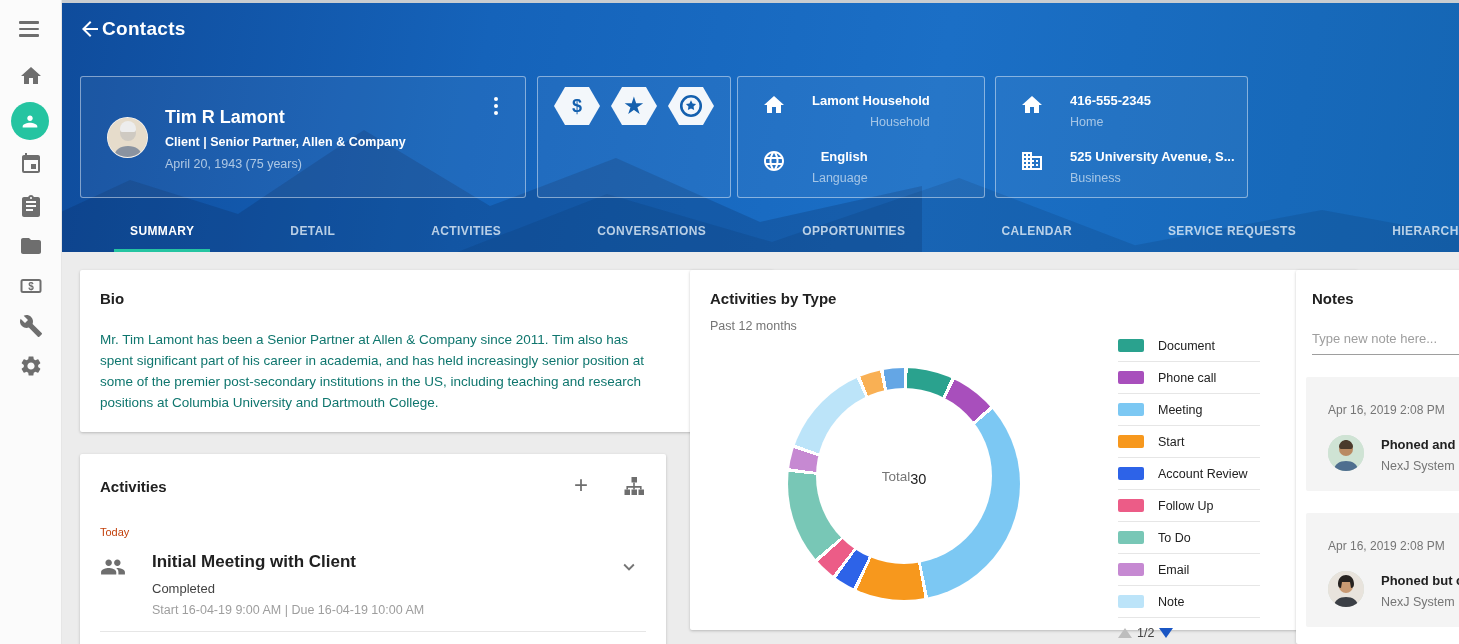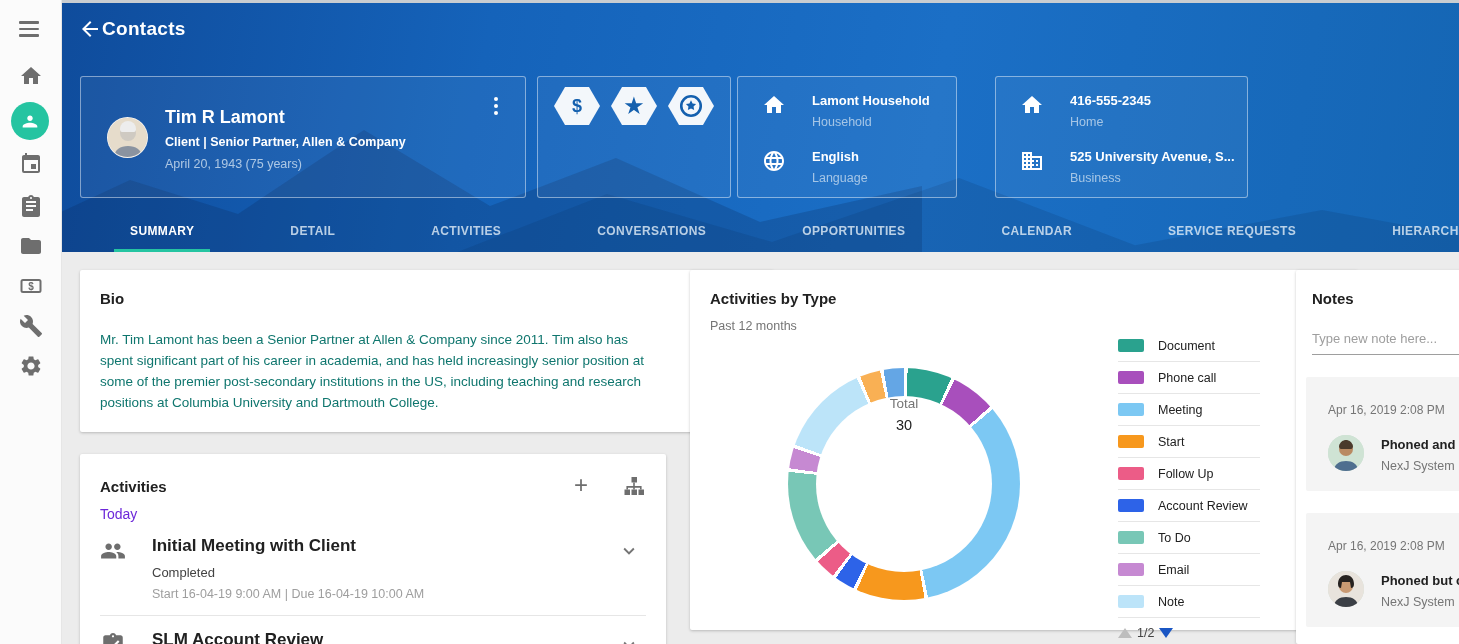--- a/index.html
+++ b/index.html
@@ -49,21 +49,21 @@
   .back-btn { margin-left:16px; width:24px; height:24px; color:#fff; cursor:pointer; }
   .app-title { font-size:19px; font-weight:bold; letter-spacing:.3px; }
 
   .hero-card {
     position:absolute; top:76px; height:122px;
     border:1px solid rgba(255,255,255,.45); border-radius:3px;
     background:rgba(255,255,255,.05);
   }
   .card-contact { left:18px;  width:446px; }
   .card-badges  { left:475px; width:194px; }
-  .card-house   { left:675px; width:220px; }
+  .card-house   { left:675px; width:248px;text-align:right; }
   .card-phone   { left:933px; width:253px; }
 
   .avatar-main {
     position:absolute; left:26px; top:40px; width:41px; height:41px; border-radius:50%;
     overflow:hidden; background:#E4D9C8; border:1px solid rgba(255,255,255,.7);
   }
   .contact-name   { position:absolute; left:84px; top:30px; font-size:18px; font-weight:bold; }
   .contact-title  { position:absolute; left:84px; top:58px; font-size:12.5px; font-weight:bold; }
   .contact-birth  { position:absolute; left:84px; top:80px; font-size:12.5px; color:rgba(220,233,245,.75); }
   .kebab { position:absolute; cursor:pointer; width:18px; height:22px; display:flex; flex-direction:column; align-items:center; justify-content:space-between; padding:2px 0;}
@@ -109,37 +109,37 @@
 
   .bio-panel { left:80px; top:270px; width:694px; height:162px; padding:20px; }
   .bio-text { margin-top:22px; font-size:13.5px; color:#0f766e; line-height:21px; width:552px; }
   .bio-edit { position:absolute; right:22px; top:20px; width:20px; height:20px; }
 
   .act-panel { left:80px; top:454px; width:586px; height:260px; padding:20px 20px 0 20px; }
   .act-head { display:flex; align-items:center; }
   .act-head .spacer { flex:1; }
   .act-plus { width:22px; height:22px; margin-right:30px; font-size:24px; line-height:20px; text-align:center; color:#6E6E6E;}
   .act-org  { width:24px; height:24px; color:#6E6E6E; }
-  .act-group { margin-top:8px; font-size:14px; color:#6d28d9; }
+  .act-group { margin-top:28px; font-size:11px; color:#c2410c; }
   .act-row { position:relative; padding:14px 0 14px 52px; border-bottom:1px solid #E6E6E6; }
   .act-row:last-child { border-bottom:none; }
   .act-row .row-icon { position:absolute; left:0; top:16px; width:26px; height:26px; color:#6E6E6E; }
   .act-row .row-title { font-size:17px; font-weight:bold; color:#212121; }
   .act-row .row-status { margin-top:9px; font-size:13px; color:#424242; }
   .act-row .row-sched { margin-top:7px; font-size:12.5px; color:#9E9E9E; }
   .act-row .row-chevron { position:absolute; right:6px; top:18px; width:22px; height:22px; color:#757575; cursor:pointer;}
 
   
   .chart-panel { left:690px; top:270px; width:668px; height:360px; padding:20px; }
   .chart-sub { margin-top:12px; font-size:12.5px; color:#757575; }
   .kebab-chart { position:absolute; right:18px; top:22px; color:#616161; }
   .donut { position:absolute; left:98px; top:98px; width:232px; height:232px; border-radius:50%; }
   .donut-hole {
-    position:absolute; left:126px; top:126px; width:176px; height:176px; border-radius:50%;
-    background:#fff; display:flex; flex-direction:column; align-items:center; 
+    position:absolute; left:126px; top:118px; width:176px; height:176px; border-radius:50%;
+    background:#fff; display:flex; flex-direction:row; align-items:center; justify-content:center;
   }
   .donut-hole .t1 { font-size:13.5px; color:#757575; }
   .donut-hole .t2 { margin-top:6px; font-size:14.5px; color:#212121; }
   .legend { position:absolute; left:428px; top:60px; width:142px; }
   .legend-row { display:flex; align-items:center; height:32px; border-bottom:1px solid #E6E6E6; }
   .legend-row:last-of-type { border-bottom:none; }
   .legend-swatch { width:26px; height:13px; border-radius:2px; margin-right:14px; flex:none;}
   .legend-label { font-size:12.5px; color:#212121; white-space:nowrap; }
   .legend-pager { display:flex; align-items:center; height:26px; margin-top:2px; font-size:12.5px; color:#424242;}
   .pg-up { width:0; height:0; border-left:7px solid transparent; border-right:7px solid transparent; border-bottom:10px solid #BDBDBD; margin-right:5px; cursor:pointer;}
@@ -410,26 +410,26 @@
       </div>
       <div class="legend-row">
         <span class="legend-swatch" style="background: rgb(124, 200, 243);"></span>
         <span class="legend-label">Meeting</span>
       </div>
       <div class="legend-row">
         <span class="legend-swatch" style="background: rgb(247, 152, 29);"></span>
         <span class="legend-label">Start</span>
       </div>
       <div class="legend-row">
+        <span class="legend-swatch" style="background: rgb(45, 99, 232);"></span>
+        <span class="legend-label">Account Review</span>
+      </div>
+      <div class="legend-row">
         <span class="legend-swatch" style="background: rgb(236, 92, 135);"></span>
         <span class="legend-label">Follow Up</span>
-      </div>
-      <div class="legend-row">
-        <span class="legend-swatch" style="background: rgb(45, 99, 232);"></span>
-        <span class="legend-label">Account Review</span>
       </div>
       <div class="legend-row">
         <span class="legend-swatch" style="background: rgb(120, 199, 182);"></span>
         <span class="legend-label">To Do</span>
       </div>
       <div class="legend-row">
         <span class="legend-swatch" style="background: rgb(198, 137, 210);"></span>
         <span class="legend-label">Email</span>
       </div>
       <div class="legend-row">

